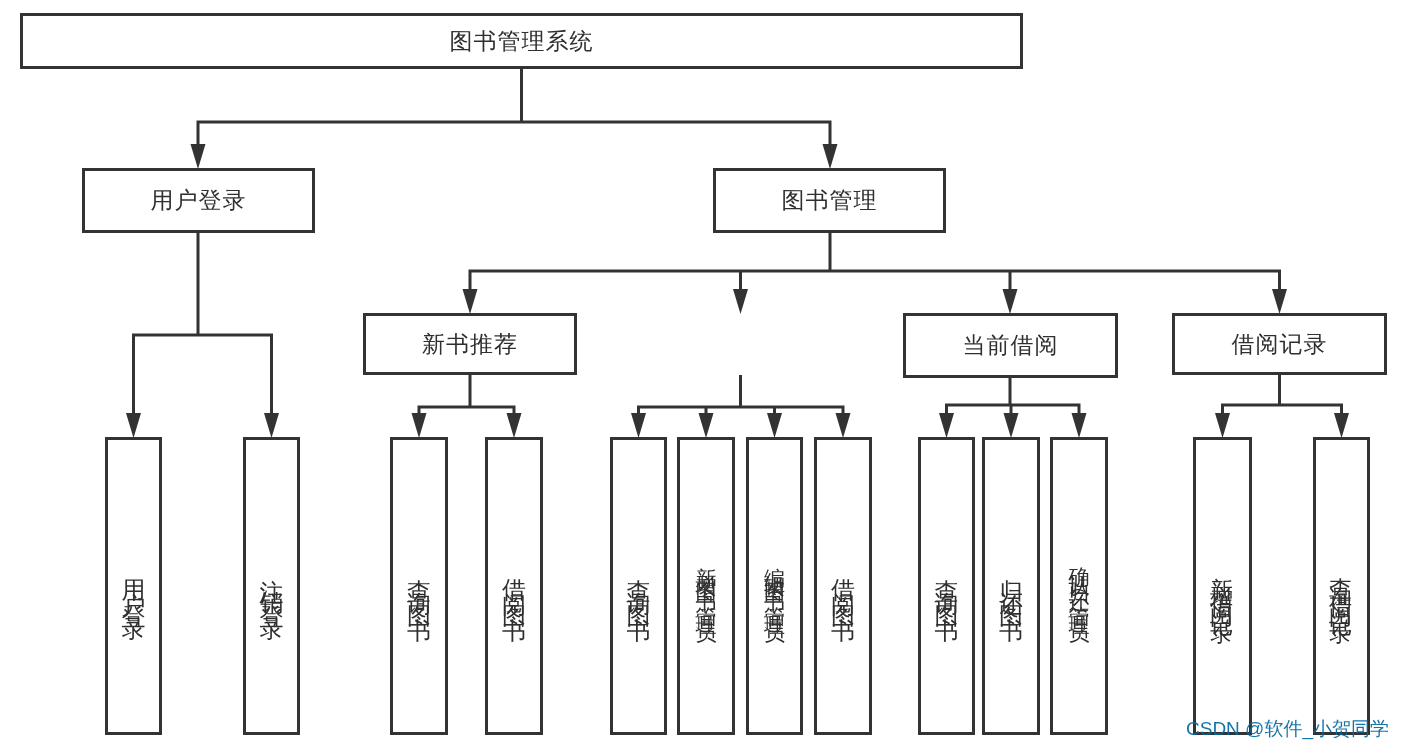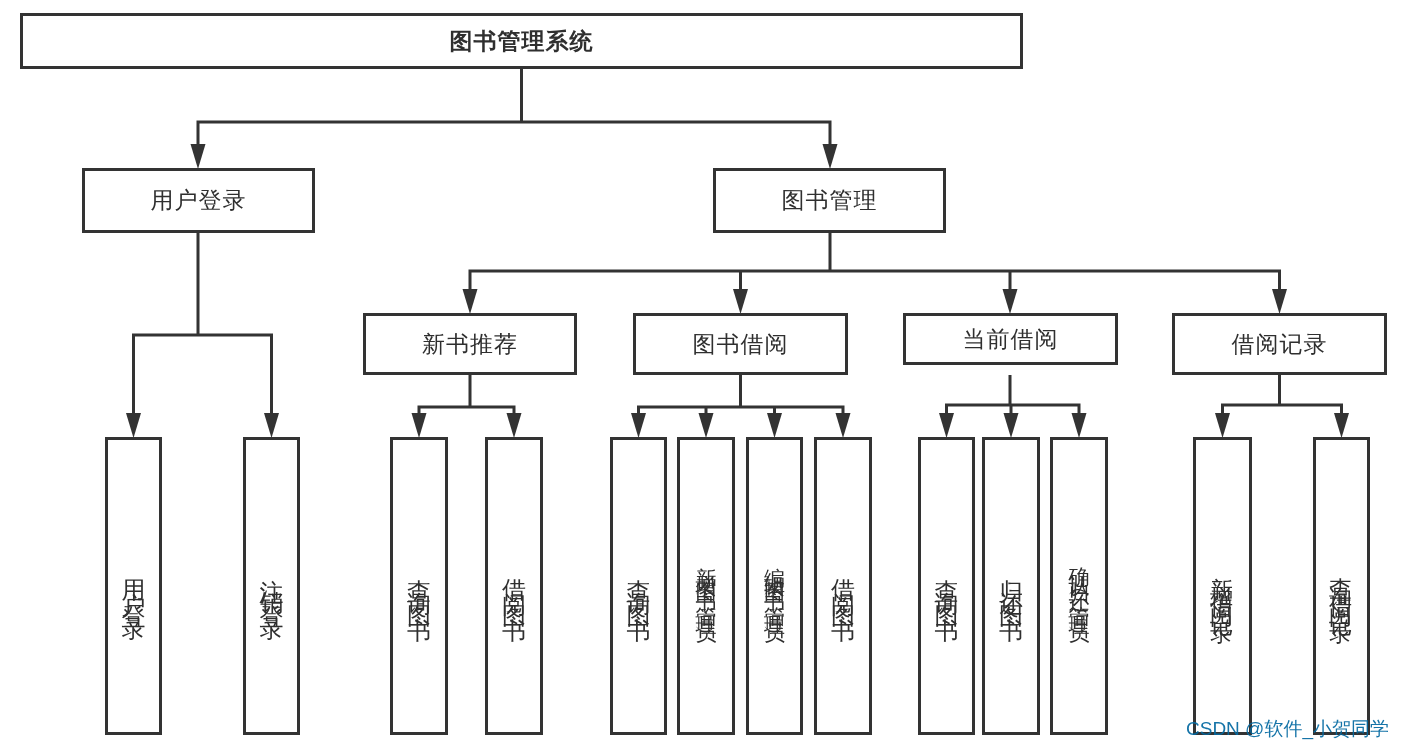--- a/index.html
+++ b/index.html
@@ -31,26 +31,26 @@
   .hlabel { font-size: 23px; letter-spacing: 1px; white-space: nowrap; }
   .vbox .vtext {
     writing-mode: vertical-rl;
     text-orientation: mixed;
     white-space: nowrap;
   }
   .v-short .vtext { font-size: 24px; letter-spacing: 13px; }
   .v-mid   .vtext { font-size: 23px; letter-spacing: 9px; }
   .v-long  .vtext { font-size: 21px; letter-spacing: 8px; }
   
-  .n-root   { left: 20px;   top: 13px;  width: 1003px; height: 56px; font-weight: bold; }
+  .n-root   { left: 20px;   top: 13px;  width: 1003px; height: 56px; }
   .n-ulogin { left: 82px;   top: 168px; width: 233px;  height: 65px; }
   .n-bmgmt  { left: 713px;  top: 168px; width: 233px;  height: 65px; }
   .n-nbr    { left: 363px;  top: 313px; width: 214px;  height: 62px; }
   .n-bb     { left: 633px;  top: 313px; width: 215px;  height: 62px; }
-  .n-cb     { left: 903px;  top: 313px; width: 215px;  height: 52px; }
+  .n-cb     { left: 903px;  top: 313px; width: 215px;  height: 65px; }
   .n-br     { left: 1172px; top: 313px; width: 215px;  height: 62px; }
   .leaf { top: 437px; height: 298px; }
   .l1  { left: 105px;  width: 57px; }
   .l2  { left: 243px;  width: 57px; }
   .l3  { left: 390px;  width: 58px; }
   .l4  { left: 485px;  width: 58px; }
   .l5  { left: 610px;  width: 57px; }
   .l6  { left: 677px;  width: 58px; }
   .l7  { left: 746px;  width: 57px; }
   .l8  { left: 814px;  width: 58px; }
@@ -122,23 +122,20 @@
   <div class="box n-ulogin">
     <span class="hlabel">用户登录</span>
   </div>
   <div class="box n-nbr">
     <span class="hlabel">新书推荐</span>
   </div>
 
   <div class="box n-bmgmt">
     <span class="hlabel">图书管理</span>
   </div>
-  <div class="box n-bb">
-    <span class="hlabel">图书借阅</span>
-  </div>
   <div class="box n-cb">
     <span class="hlabel">当前借阅</span>
   </div>
   <div class="box n-br">
     <span class="hlabel">借阅记录</span>
   </div>
 
   <div class="box leaf vbox v-short l1">
     <span class="vtext">用户登录</span>
   </div>

